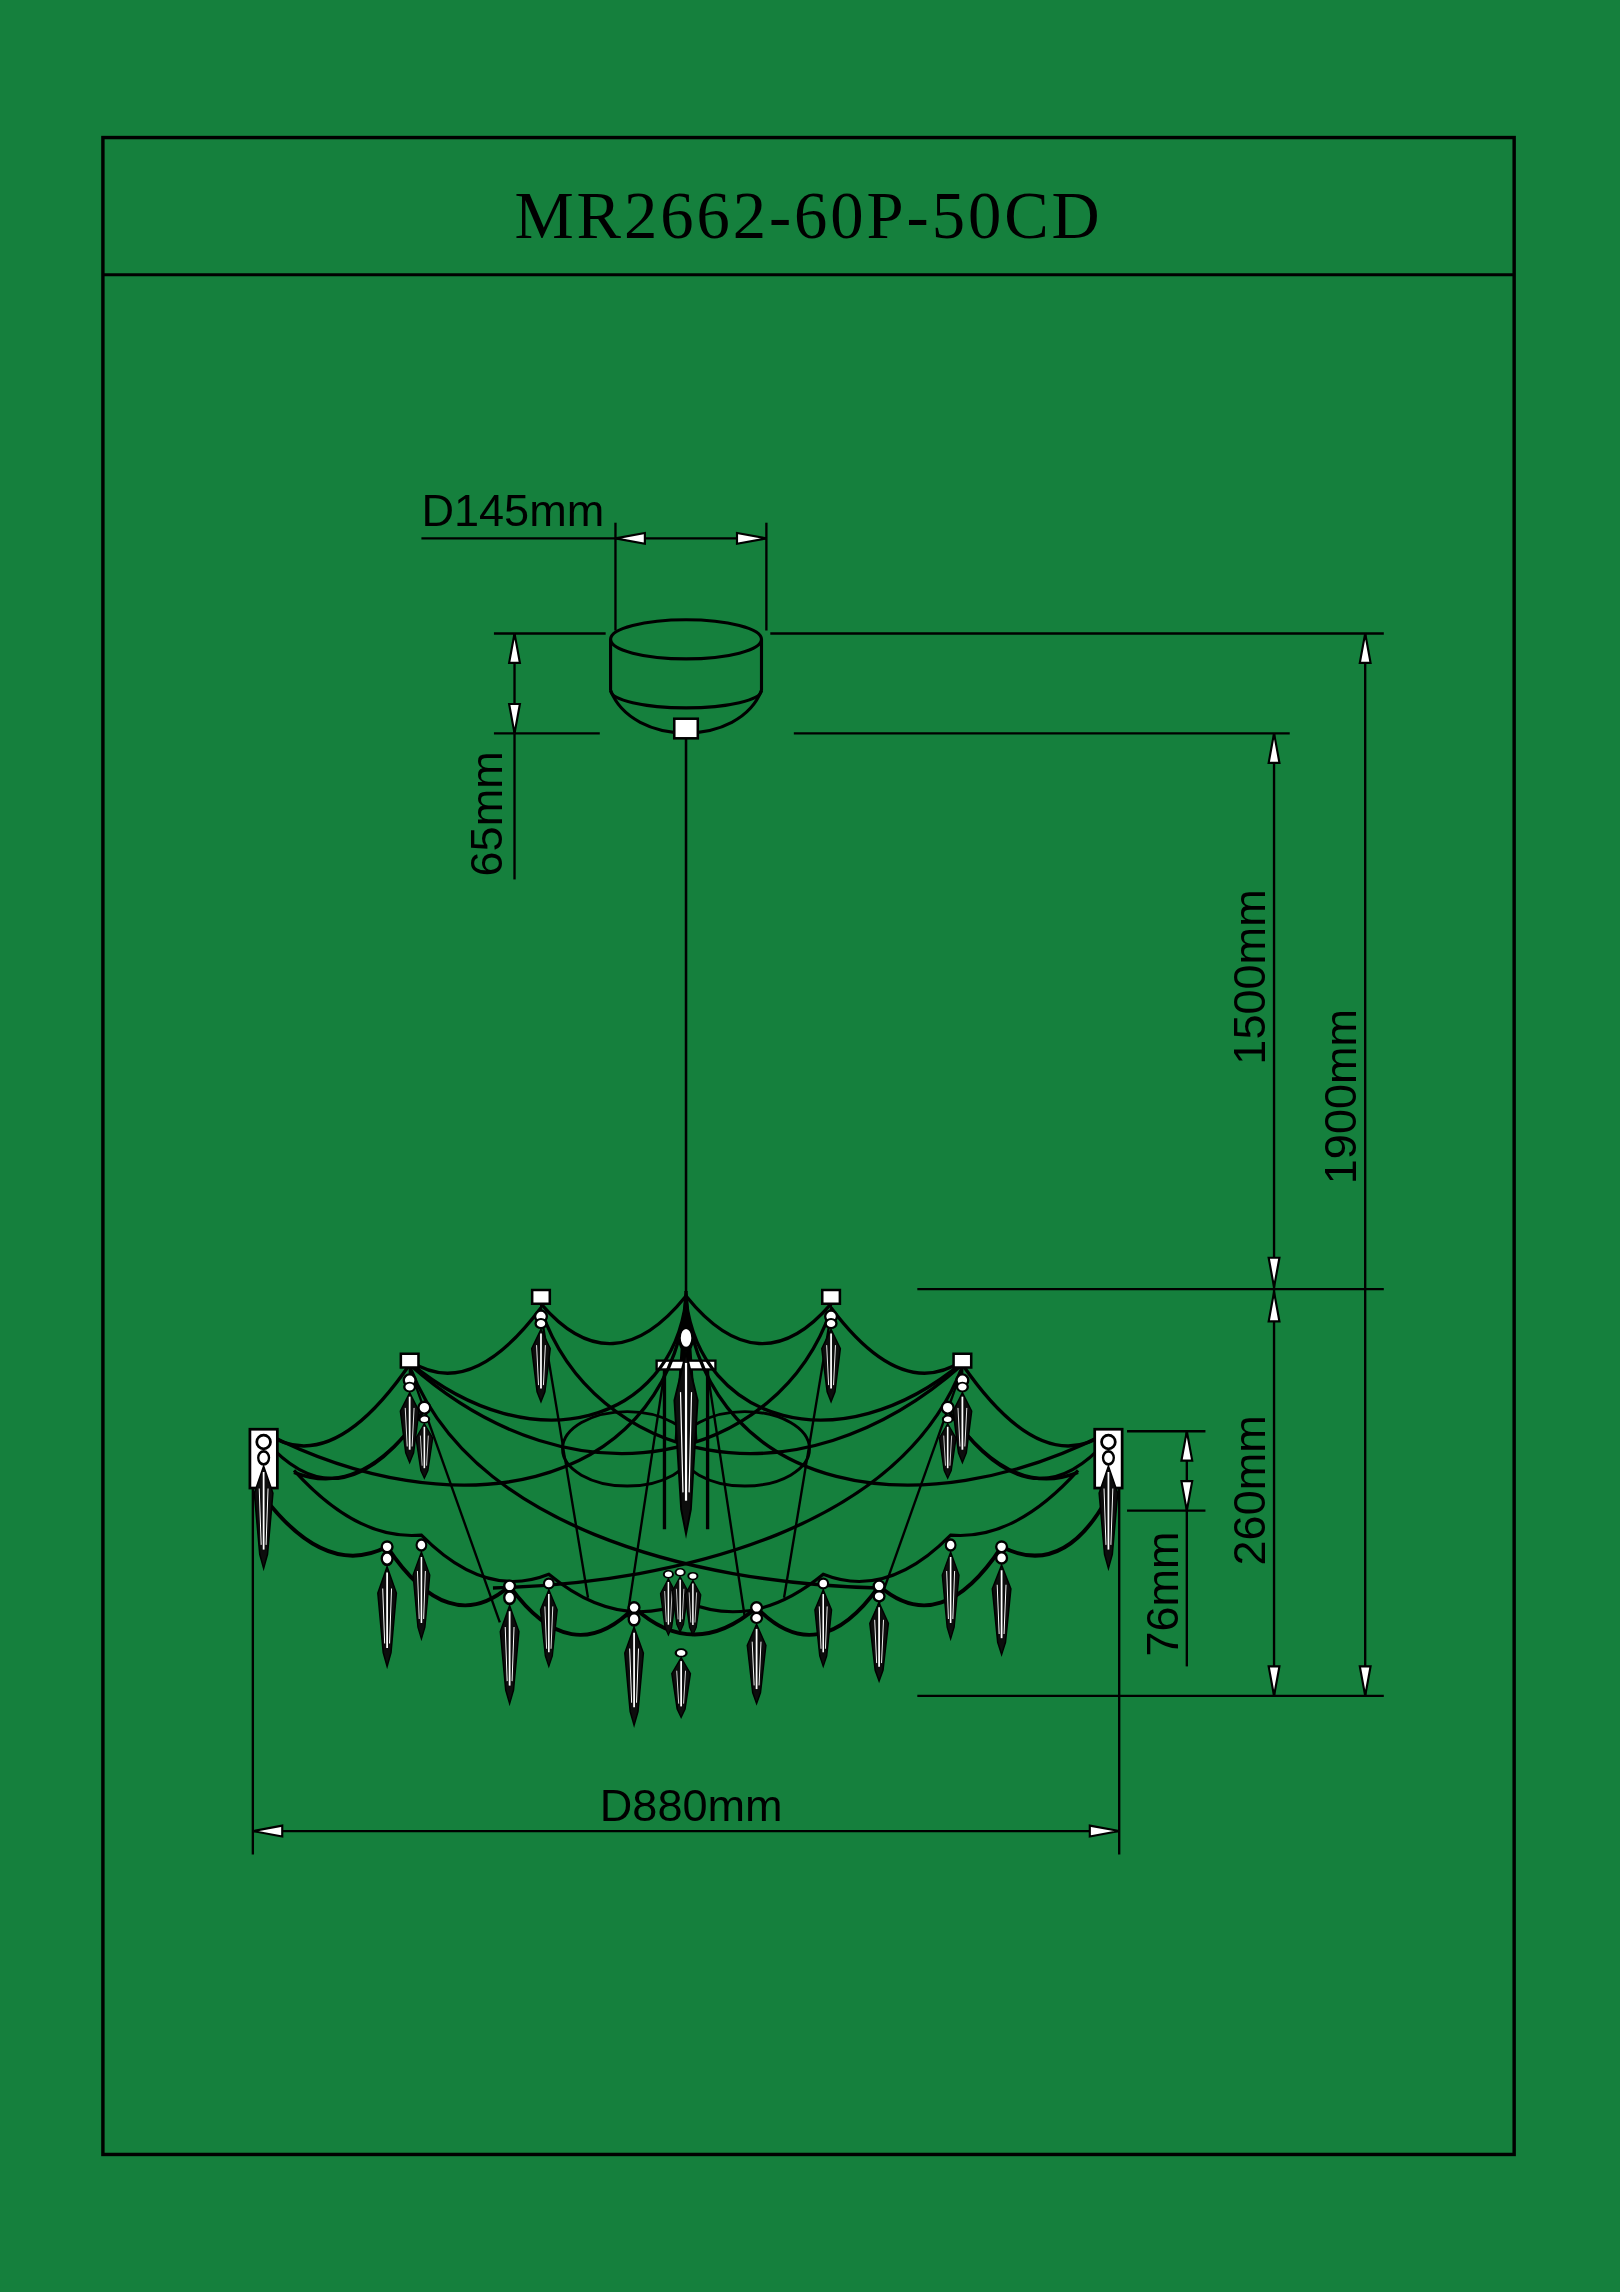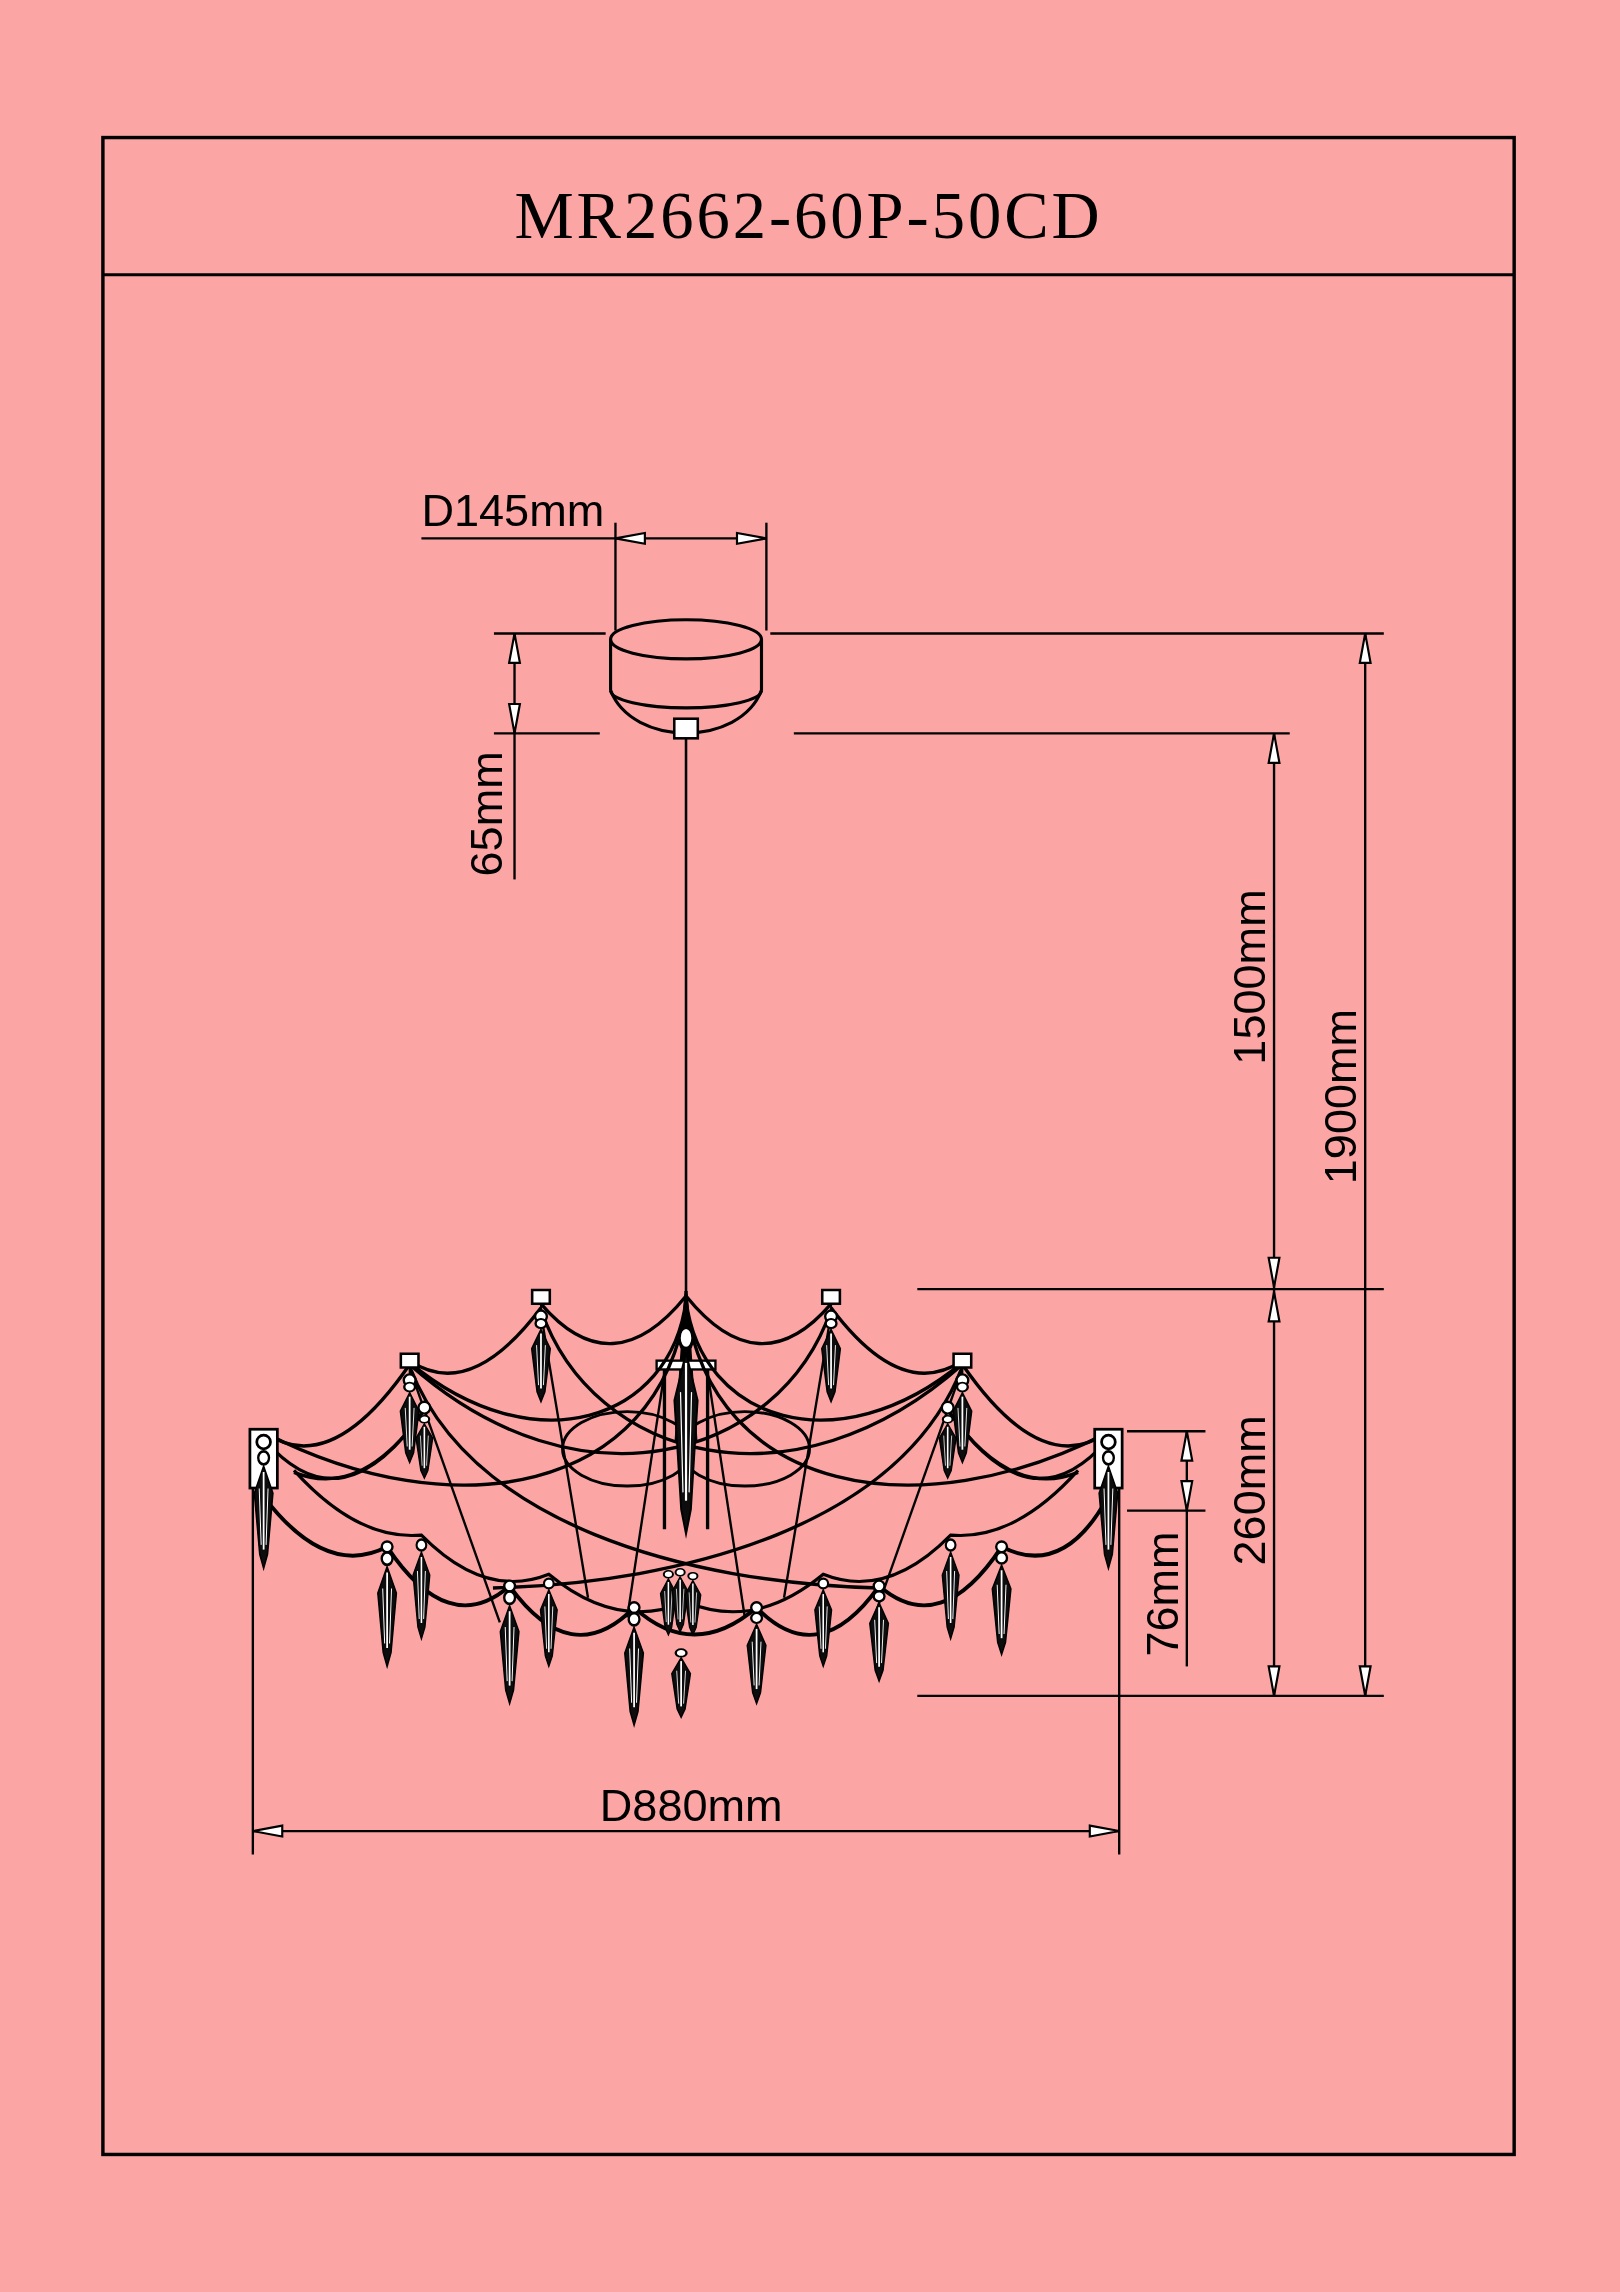--- a/index.html
+++ b/index.html
@@ -1,19 +1,19 @@
 <!DOCTYPE html>
 <html><head>
 <meta charset="utf-8">
 <style>
   html,body{margin:0;padding:0;background:#e8e8e8;}
   .sheet{
     position:relative;
     width:1620px;height:2293px;
-    background:#fca5a5;
+    background:#15803d;
     margin:0 auto;
     font-family:"Liberation Sans", sans-serif;
   }
   svg{display:block;position:absolute;top:0;left:0;}
   .dim-text{
     font-family:"Liberation Sans", sans-serif;
     font-size:46px;
     fill:#000000;
     letter-spacing:0px;
   }

